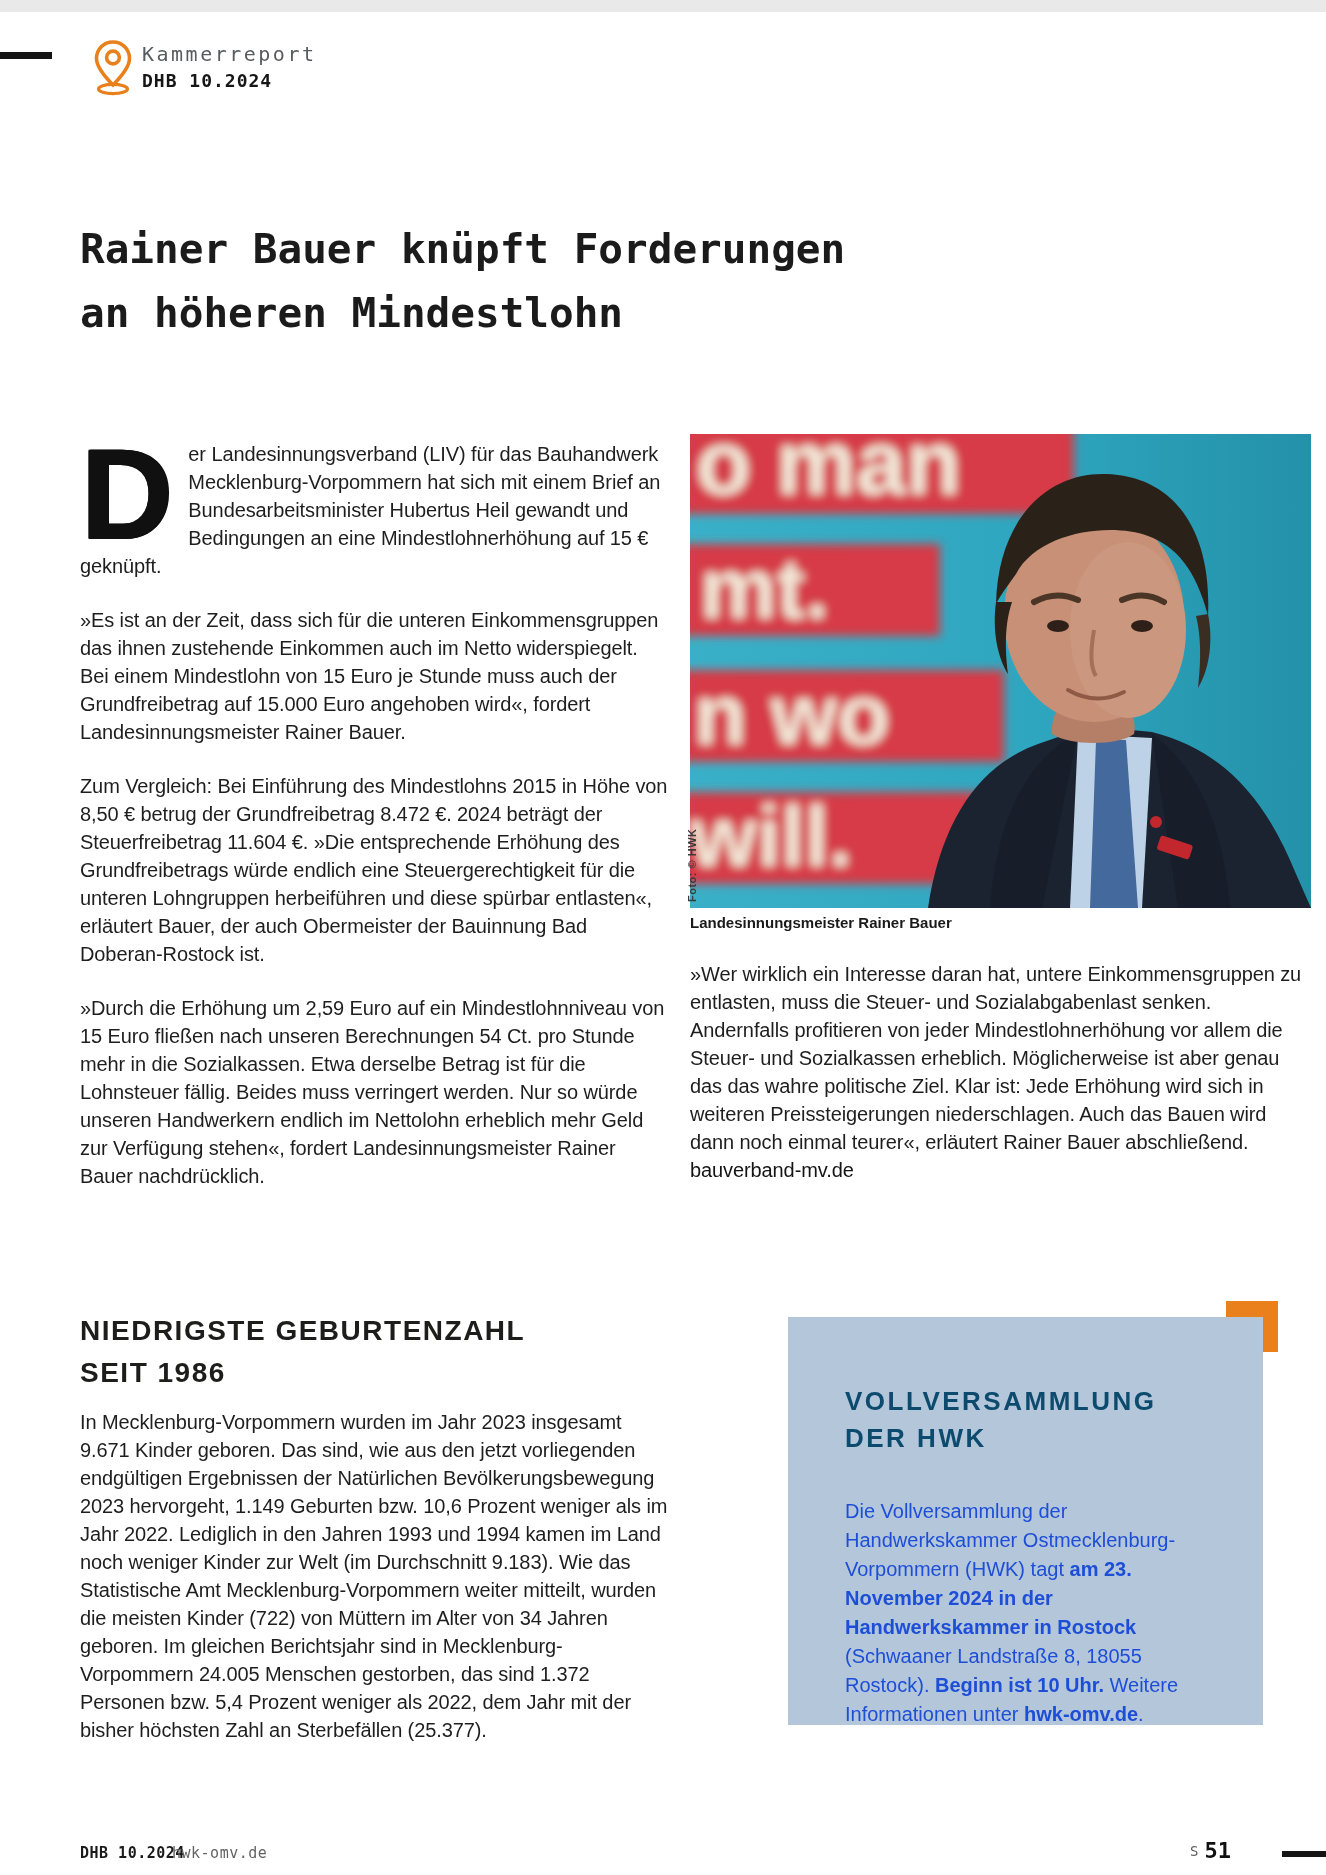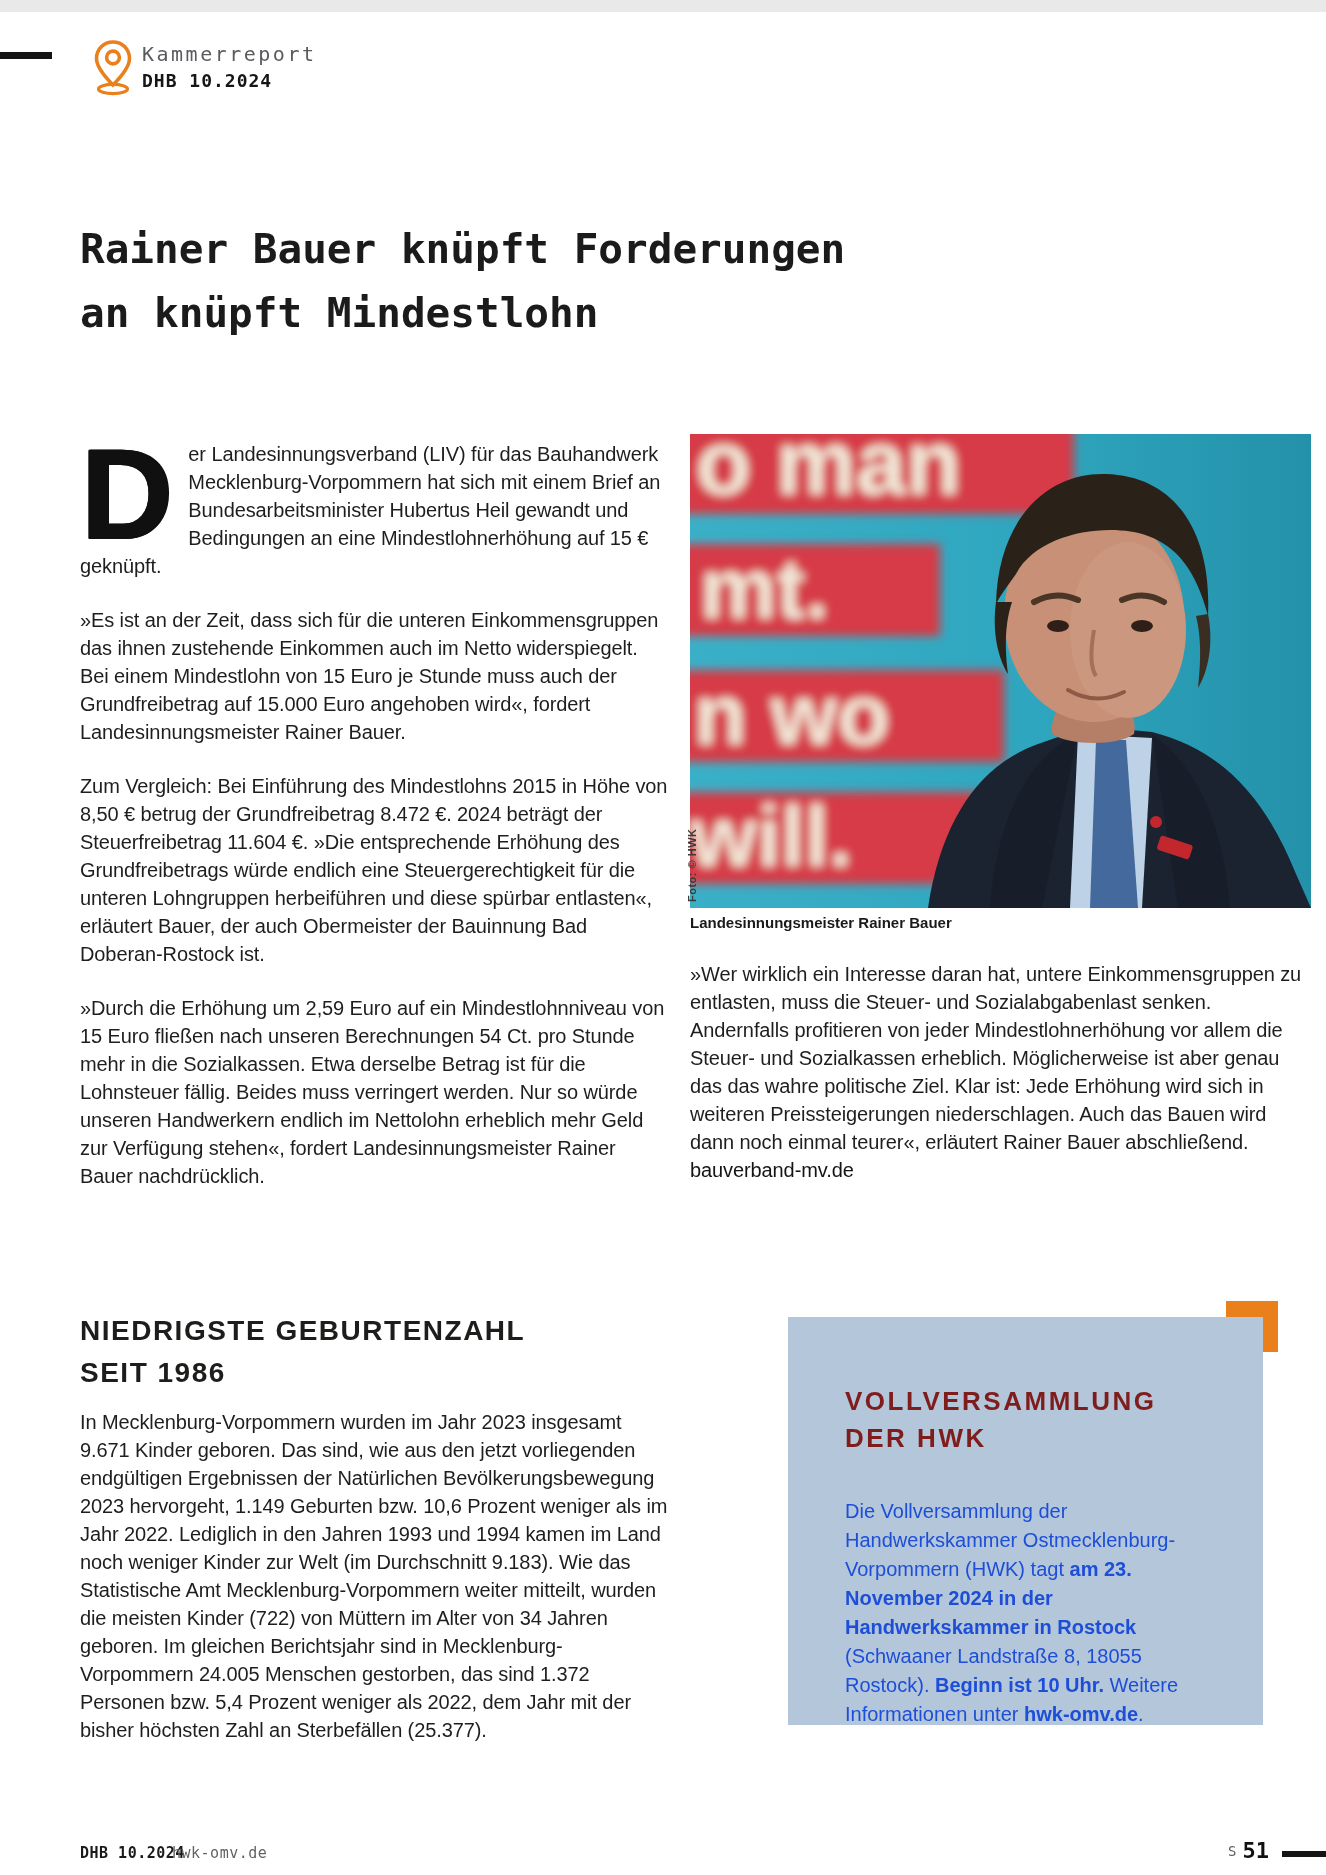--- a/index.html
+++ b/index.html
@@ -53,55 +53,55 @@
   }
   .a2-body { position:absolute; left:80px; top:1396px; width:588px; }
   .a2-body p { margin:0; font-size:20px; line-height:28px; color:#1e1e1e; letter-spacing:-0.1px; }
   
   .orange-square { position:absolute; left:1226px; top:1289px; width:52px; height:51px; background:#e9801c; z-index:1; }
   .infobox {
     position:absolute; left:788px; top:1305px; width:475px; height:408px;
     background:#b4c6da; z-index:2; box-sizing:border-box; padding:66px 56px 0 57px;
   }
   .infobox-title {
-    font-weight:bold; font-size:26px; line-height:37px; letter-spacing:2.5px; color:#7f1d1d;
+    font-weight:bold; font-size:26px; line-height:37px; letter-spacing:2.5px; color:#0c4a6e;
   }
   .infobox-text { margin-top:40px; font-size:20px; line-height:29px; color:#1d4ed8; }
   .infobox-text .b { font-weight:bold; }
   
   .footer-issue {
     position:absolute; left:80px; top:1832px;
     font-family:"DejaVu Sans Mono", monospace; font-weight:bold; font-size:15px; color:#1a1a1a; letter-spacing:0.5px;
   }
   .footer-site {
     position:absolute; left:172px; top:1832px;
     font-family:"DejaVu Sans Mono", monospace; font-size:15px; color:#636363; letter-spacing:0.5px;
   }
-  .footer-page { position:absolute; left:1228px; top:1826px; }
+  .footer-page { position:absolute; left:1190px; top:1826px; }
   .footer-page .s { font-family:"DejaVu Sans Mono", monospace; font-size:14px; color:#5c5c5c; margin-right:6px; vertical-align:2px; }
   .footer-page .nr { font-family:"DejaVu Sans Mono", monospace; font-weight:bold; font-size:22px; color:#101010; }
   .footer-rule { position:absolute; left:1282px; top:1839px; width:44px; height:6px; background:#141414; }
 </style>
 </head>
 <body>
 
 <div class="page">
 
   <div class="top-rule"></div>
   <svg class="header-pin" viewBox="0 0 42 58" aria-hidden="true">
     <path d="M21 4 C11.6 4 4.5 11.3 4.5 20.6 C4.5 29 13 39 21 47 C29 39 37.5 29 37.5 20.6 C37.5 11.3 30.4 4 21 4 Z" fill="none" stroke="#e9801c" stroke-width="3.6"></path>
     <circle cx="21" cy="19.5" r="6.4" fill="none" stroke="#e9801c" stroke-width="3.6"></circle>
     <ellipse cx="21" cy="51" rx="14.5" ry="4.6" fill="none" stroke="#e9801c" stroke-width="3.2"></ellipse>
   </svg>
   <div class="header-section">Kammerreport</div>
   <div class="header-issue">DHB 10.2024</div>
 
   <div class="article-title">
     <div>Rainer Bauer knüpft Forderungen</div>
-    <div>an knüpft Mindestlohn</div>
+    <div>an höheren Mindestlohn</div>
   </div>
 
   <div class="col-left bodytext">
     <p><span class="dropcap">D</span><span>er Landesinnungsverband (LIV) für das Bauhandwerk Mecklenburg-Vorpommern hat sich mit einem Brief an Bundesarbeitsminister Hubertus Heil gewandt und Bedingungen an eine Mindestlohnerhöhung auf 15 € geknüpft.</span></p>
     <p>»Es ist an der Zeit, dass sich für die unteren Einkommensgruppen das ihnen zustehende Einkommen auch im Netto widerspiegelt. Bei einem Mindestlohn von 15 Euro je Stunde muss auch der Grundfreibetrag auf 15.000 Euro angehoben wird«, fordert Landesinnungsmeister Rainer Bauer.</p>
     <p>Zum Vergleich: Bei Einführung des Mindestlohns 2015 in Höhe von 8,50 € betrug der Grundfreibetrag 8.472 €. 2024 beträgt der Steuerfreibetrag 11.604 €. »Die entsprechende Erhöhung des Grundfreibetrags würde endlich eine Steuergerechtigkeit für die unteren Lohngruppen herbeiführen und diese spürbar entlasten«, erläutert Bauer, der auch Obermeister der Bauinnung Bad Doberan-Rostock ist.</p>
     <p>»Durch die Erhöhung um 2,59 Euro auf ein Mindestlohnniveau von 15 Euro fließen nach unseren Berechnungen 54 Ct. pro Stunde mehr in die Sozialkassen. Etwa derselbe Betrag ist für die Lohnsteuer fällig. Beides muss verringert werden. Nur so würde unseren Handwerkern endlich im Nettolohn erheblich mehr Geld zur Verfügung stehen«, fordert Landesinnungsmeister Rainer Bauer nachdrücklich.</p>
   </div>
 
   <div class="photo-wrap">

